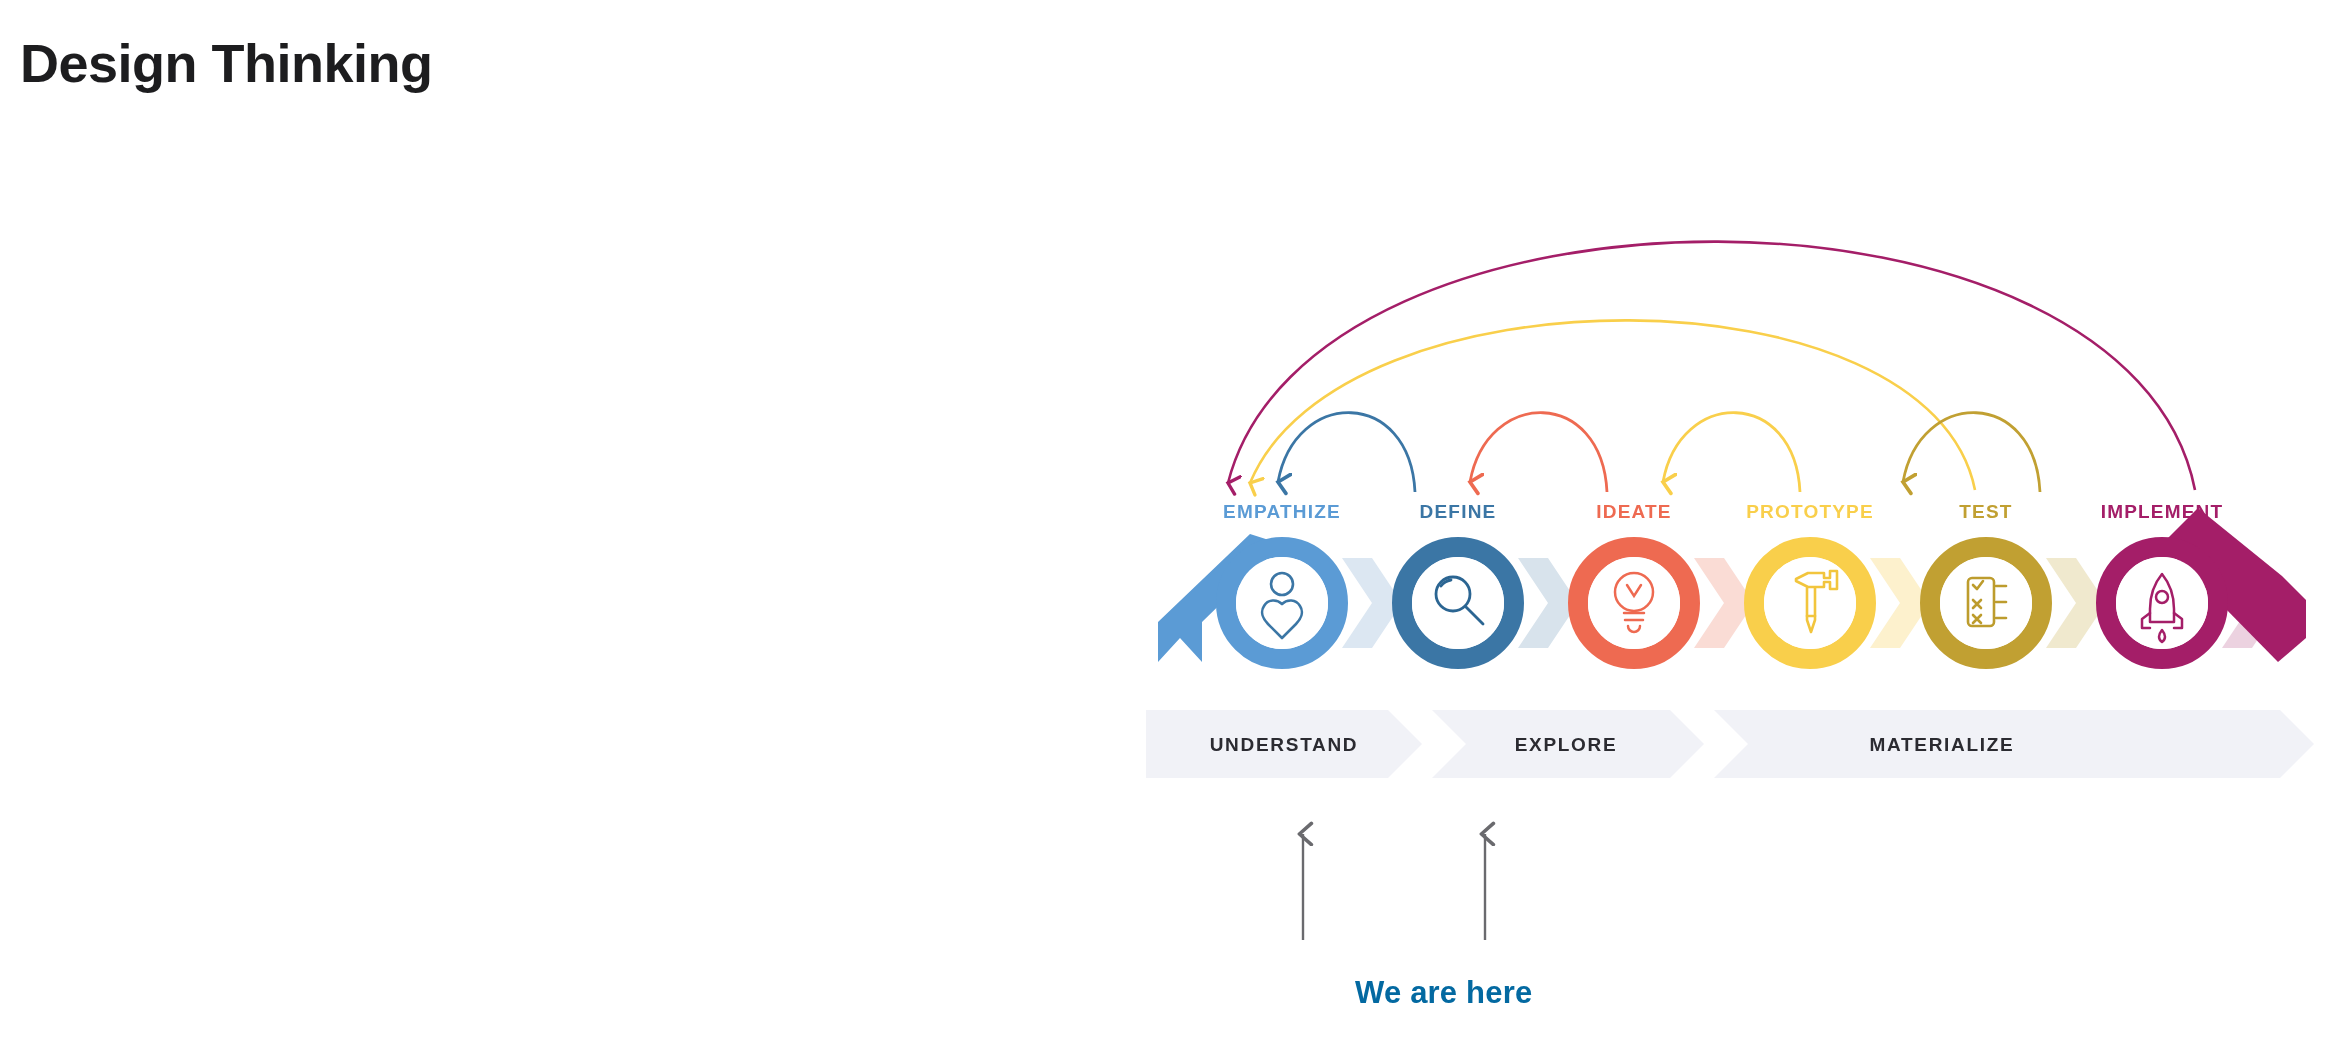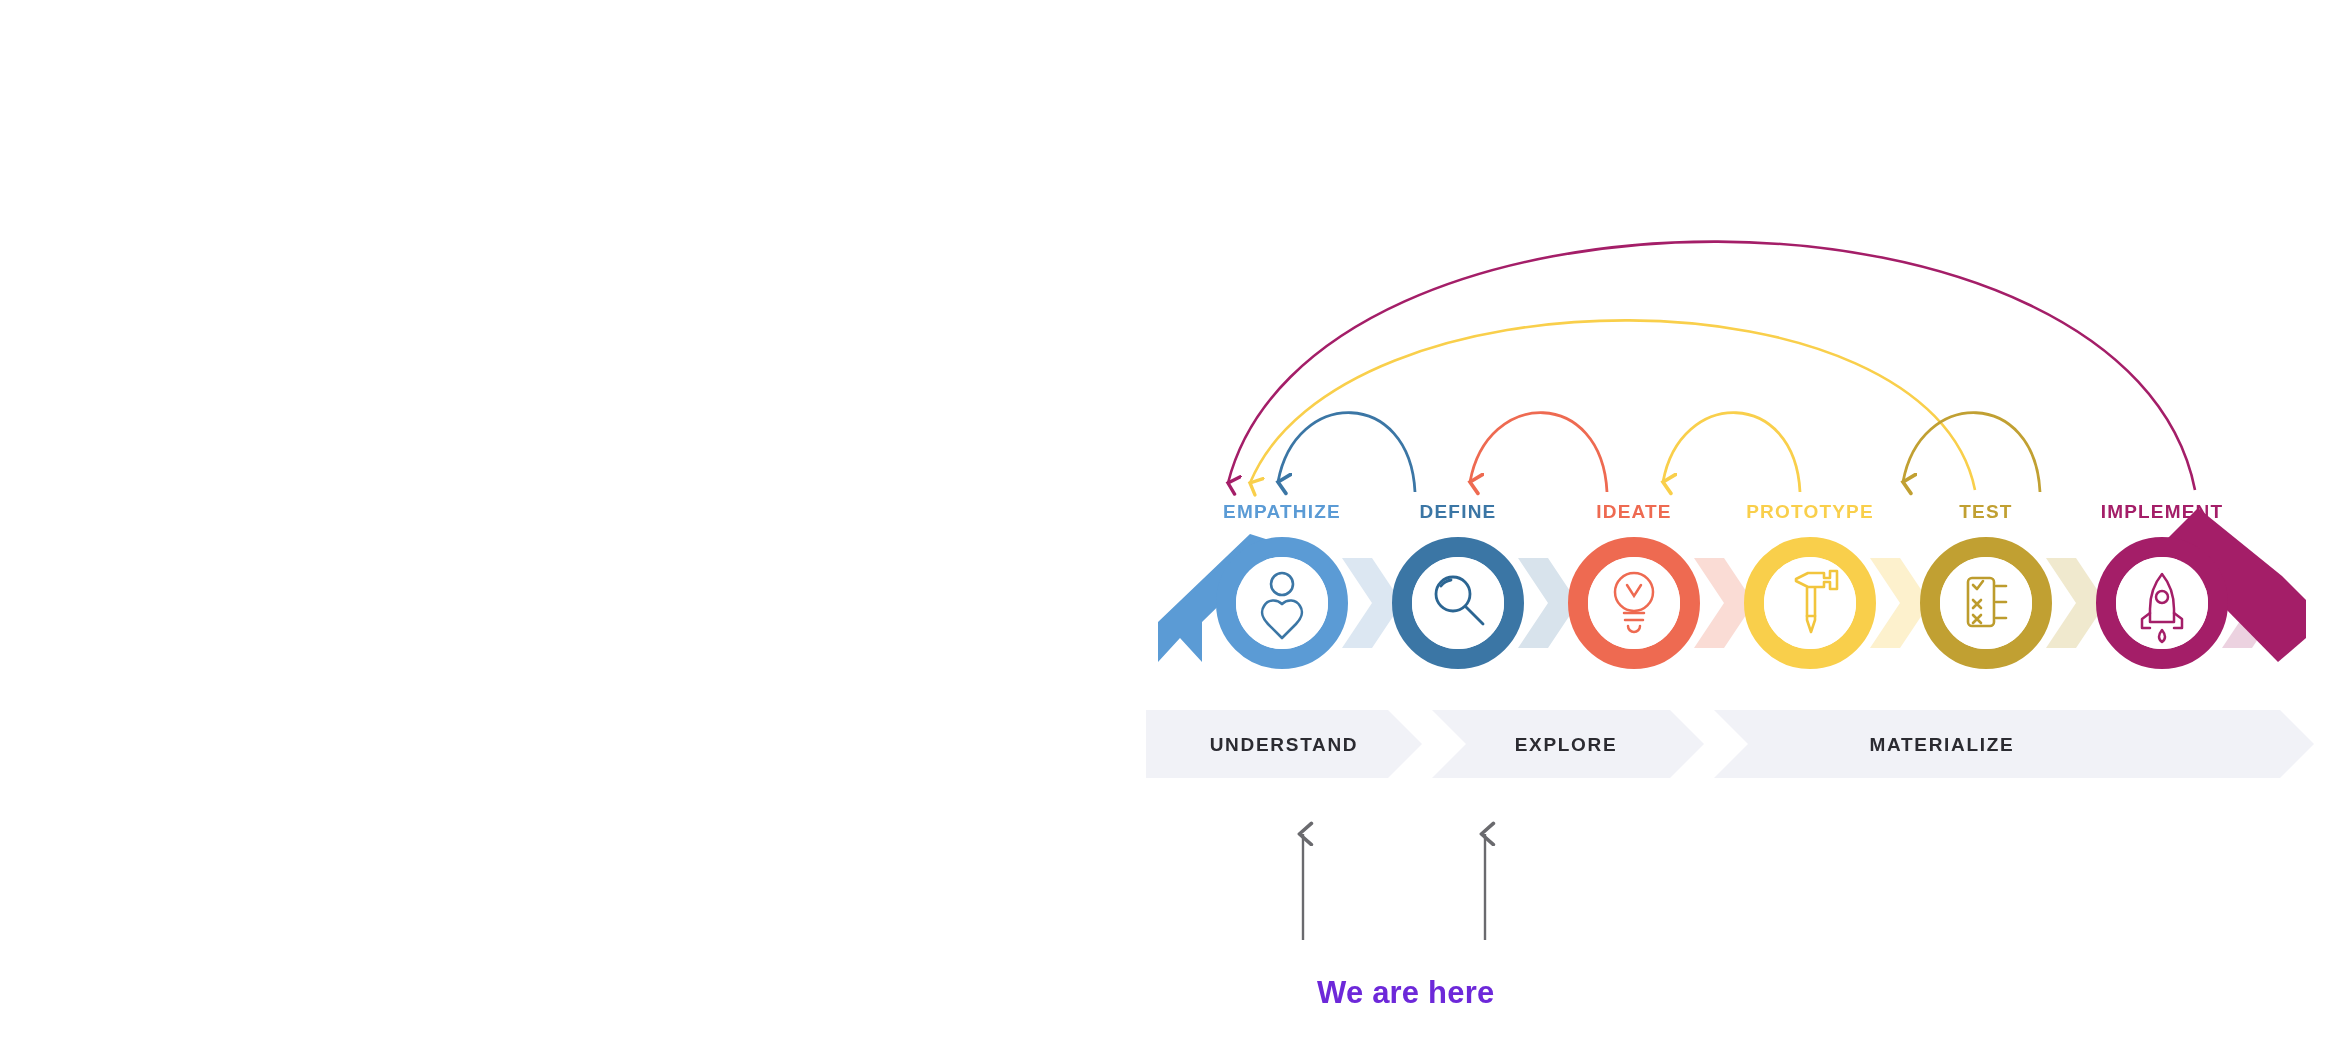--- a/index.html
+++ b/index.html
@@ -58,32 +58,33 @@
   }
   .phase-label {
     font-family: "Liberation Sans", sans-serif;
     font-size: 19px;
     font-weight: bold;
     letter-spacing: 1.7px;
     fill: #2b2b31;
   }
   #we-are-here-label {
     position: absolute;
-    left: 1317px;
+    left: 1355px;
     top: 975px;
     font-size: 31px;
     font-weight: bold;
-    color: #6d28d9;
+    color: #0369a1;
     letter-spacing: 0.2px;
   }
 </style>
 </head>
 <body>
 
 <div id="text-column">
+  <h1 id="page-title">Design Thinking</h1>
 </div>
 
 <div id="diagram">
   <svg width="1240" height="880" viewBox="0 0 1240 880" xmlns="http://www.w3.org/2000/svg">
 
     <defs>
       <marker id="ah-def" markerWidth="9" markerHeight="9" refX="4" refY="4.5" orient="auto">
         <path d="M0.5 0.5 L4 4.5 L7.5 1" fill="none" stroke="#3b76a5" stroke-width="1.3" stroke-linecap="round"></path>
       </marker>
       <marker id="ah-ide" markerWidth="9" markerHeight="9" refX="4" refY="4.5" orient="auto">

